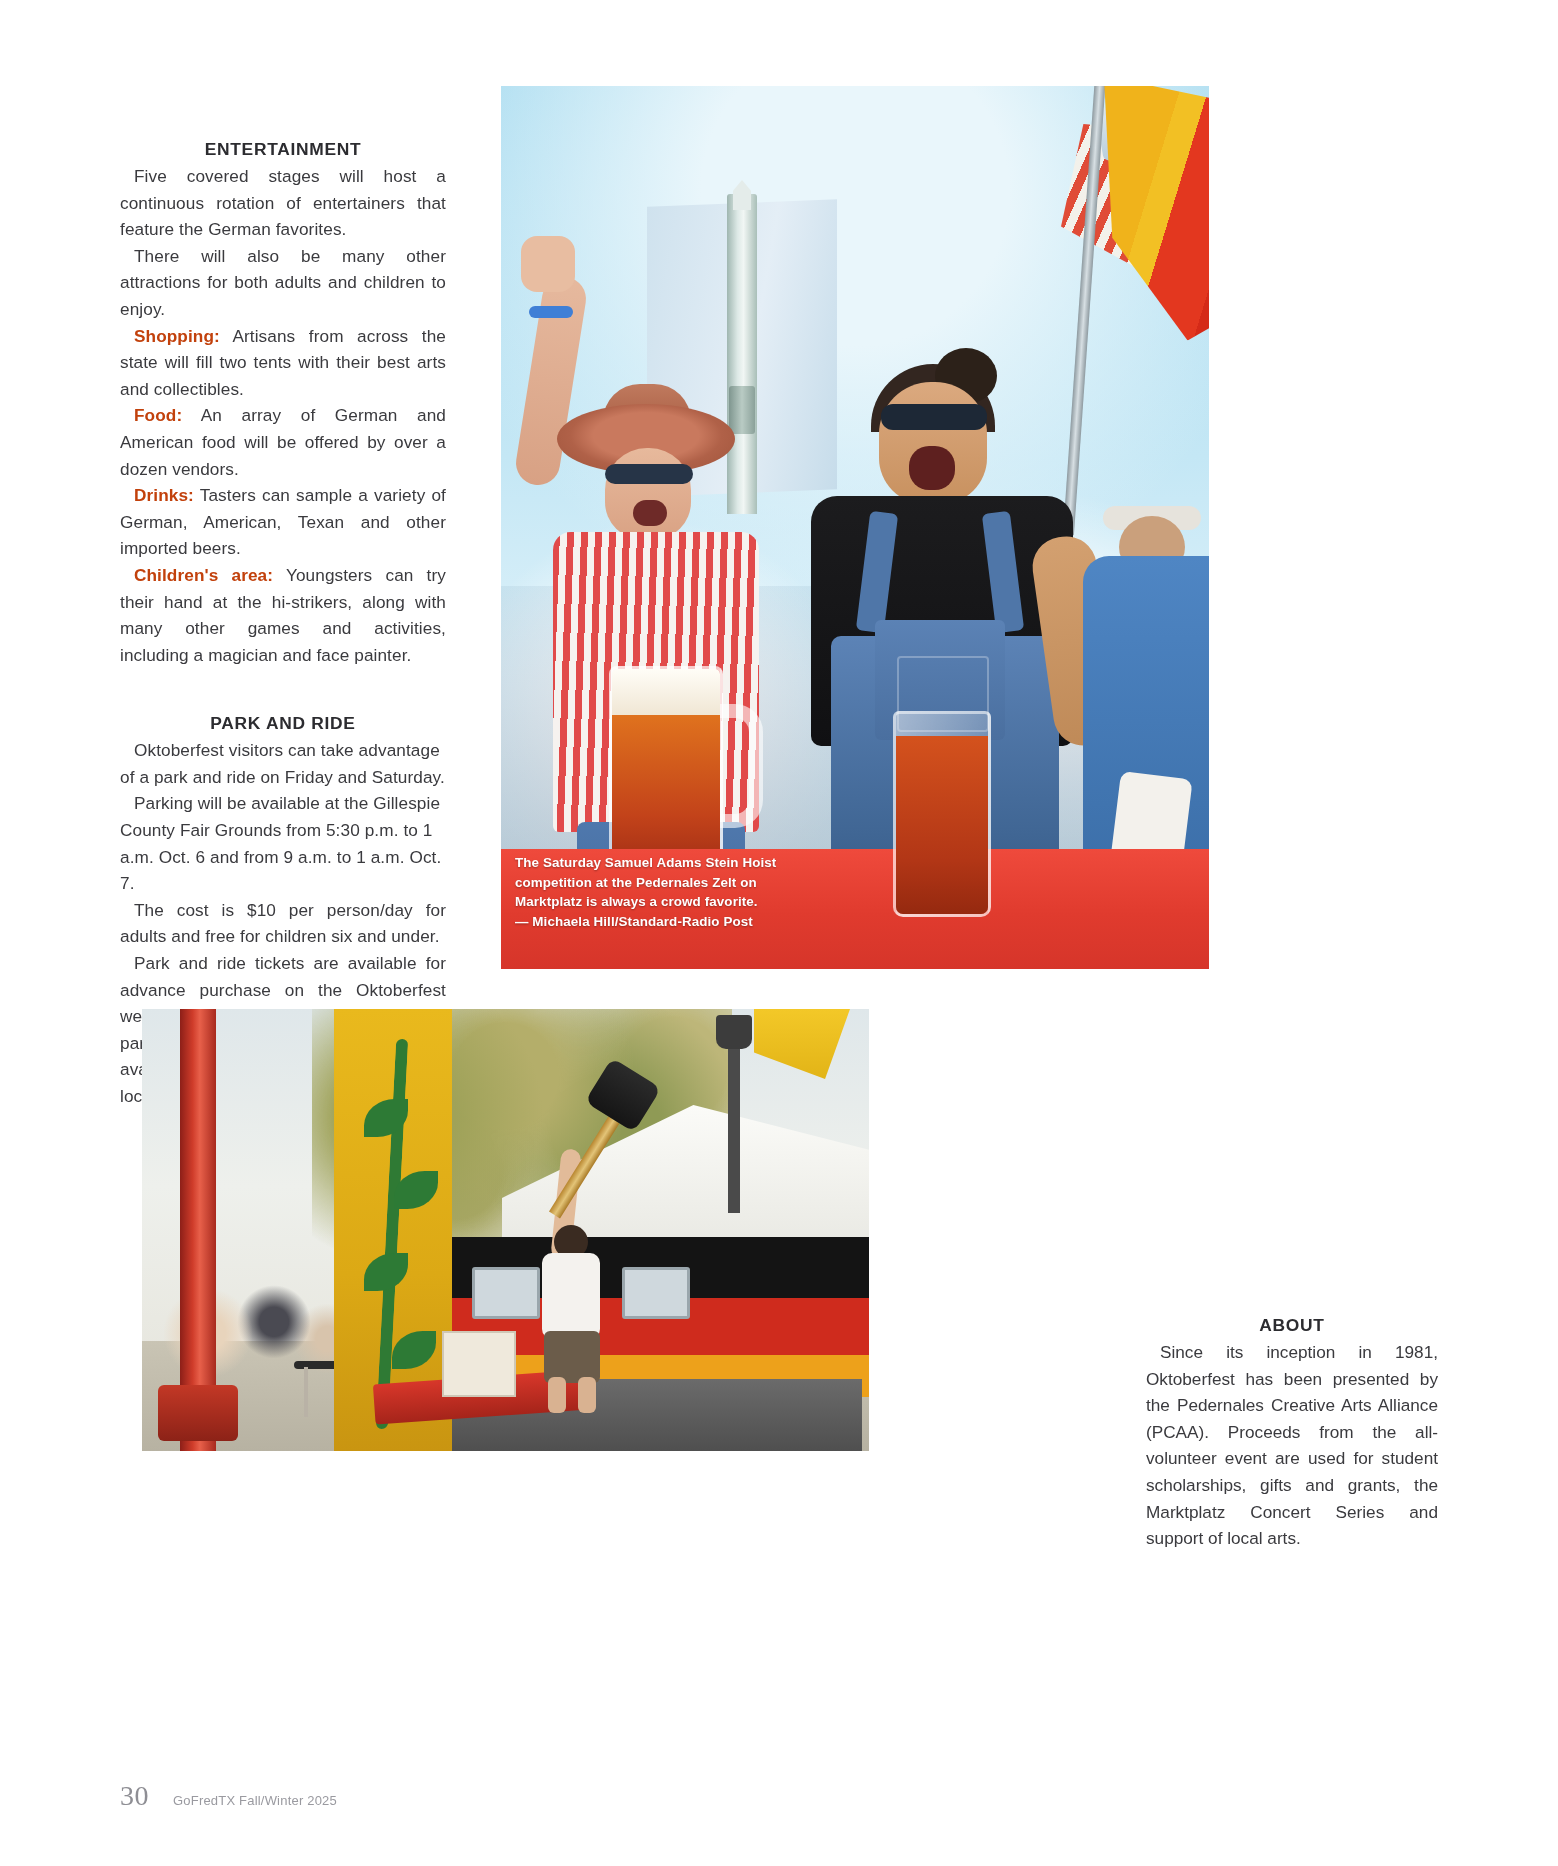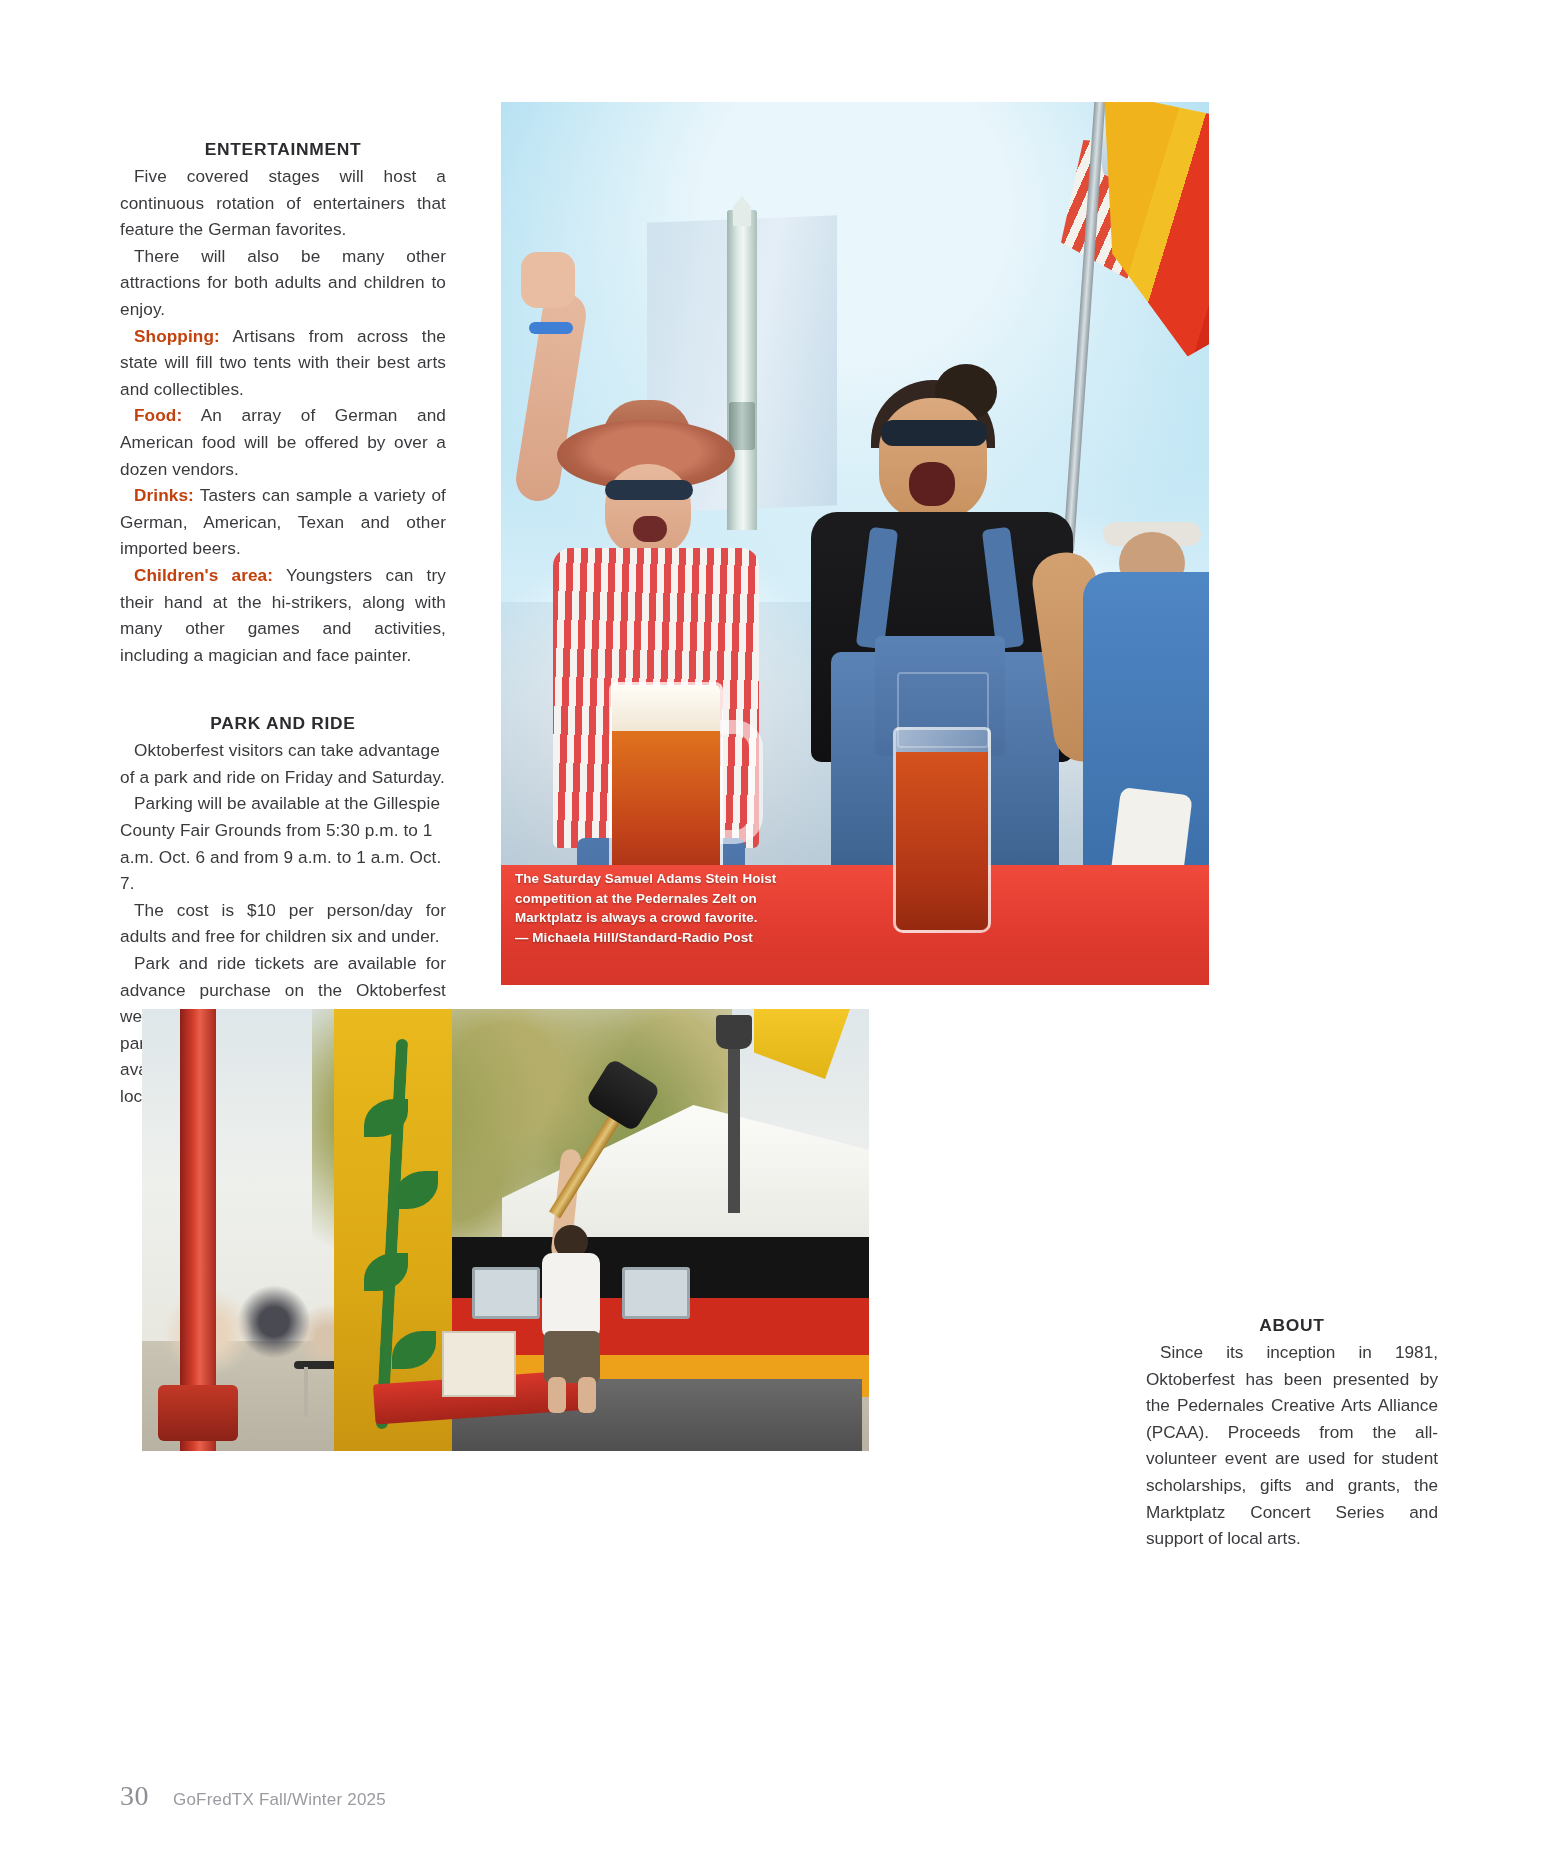--- a/index.html
+++ b/index.html
@@ -47,21 +47,21 @@
     text-justify: inter-word;
     hyphens: manual;
   }
   .para.nojust { text-align: left; }
   .lead { font-weight: bold; color: #c2410c; }
 
   
   .photo-top {
     position: absolute;
     left: 461px;
-    top: 86px;
+    top: 70px;
     width: 708px;
     height: 883px;
     overflow: hidden;
     background: #bfe4f2;
   }
   .sky {
     position: absolute; inset: 0;
     background:
       radial-gradient(circle at 22% 72%, rgba(255,255,255,.95) 0 9%, rgba(255,255,255,0) 24%),
       radial-gradient(circle at 78% 66%, rgba(255,255,255,.85) 0 8%, rgba(255,255,255,0) 22%),
@@ -464,21 +464,21 @@
     gap: 24px;
     color: #9b9ba0;
   }
   .folio {
     font-family: "Liberation Serif", serif;
     font-size: 28px;
     color: #8e8e94;
     letter-spacing: .5px;
   }
   .footer-text {
-    font-size: 17px;
+    font-size: 13px;
     color: #9a9aa0;
     letter-spacing: .2px;
   }
 </style>
 </head>
 <body>
 
 <div class="page">
 
   <div class="col-left">

